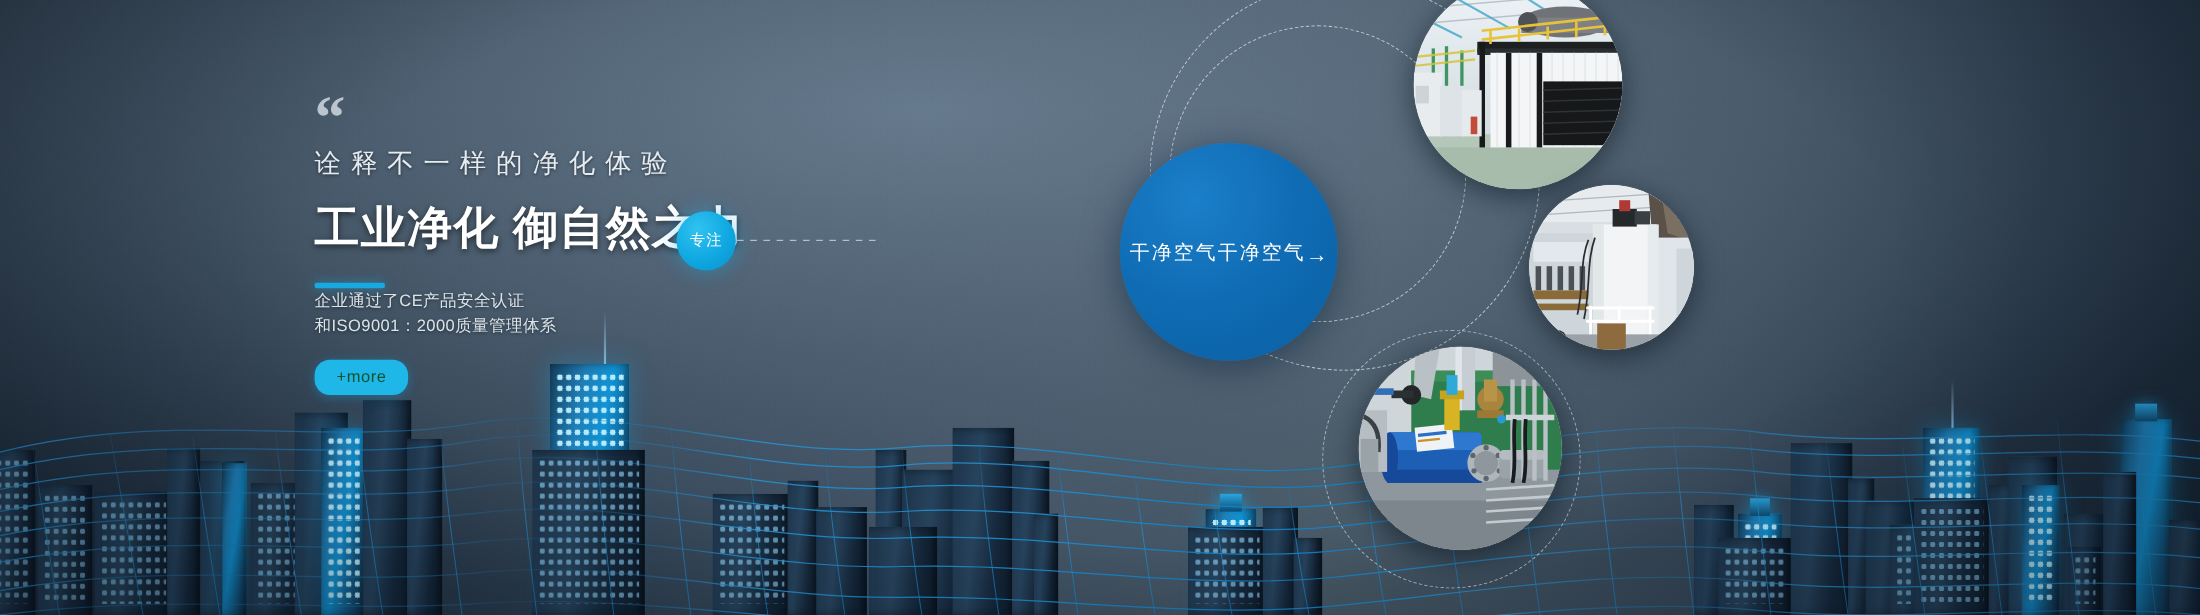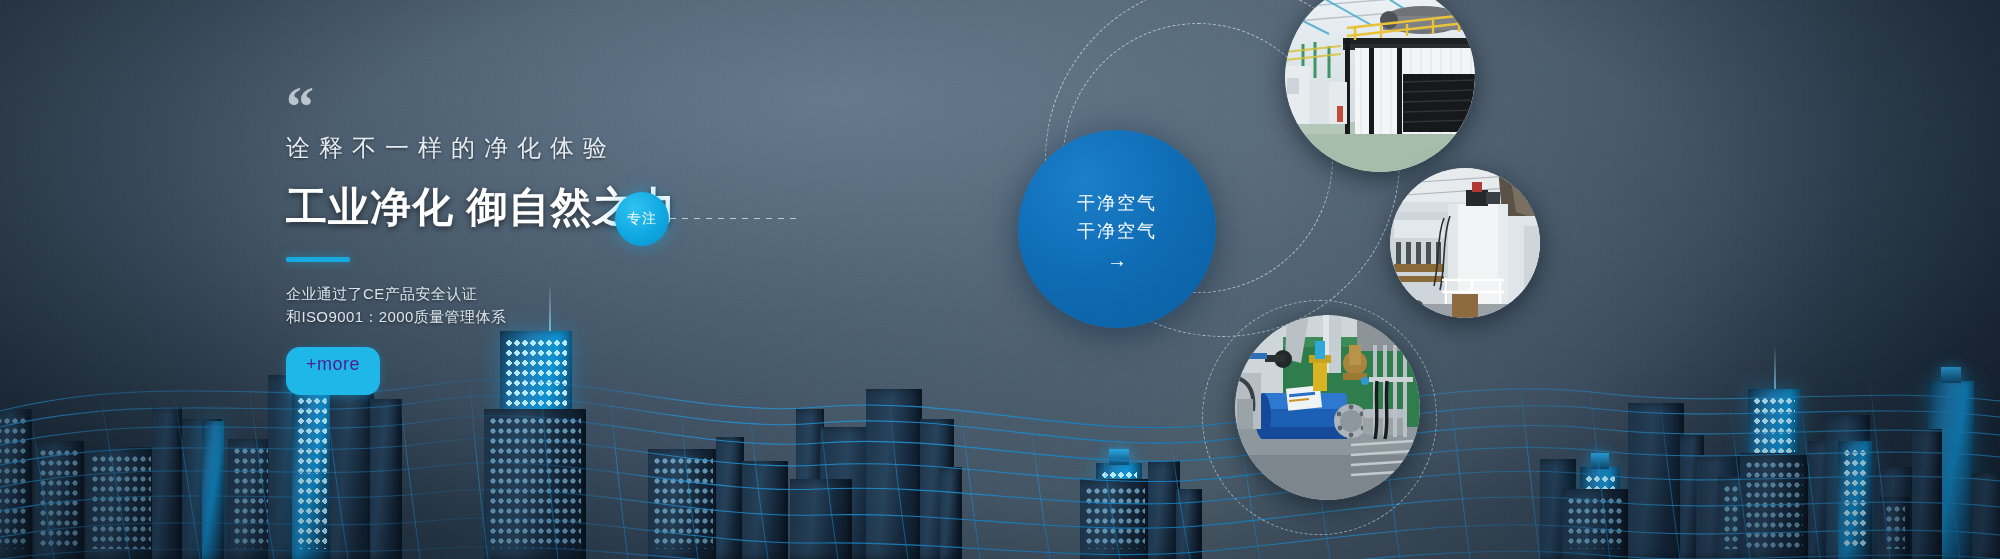--- a/index.html
+++ b/index.html
@@ -49,42 +49,42 @@
   
   .textblock{position:absolute;left:286px;top:92px;width:560px;}
   .quote{font-family:"Liberation Serif","DejaVu Serif",serif;font-size:56px;line-height:30px;
          color:#cfd8de;opacity:.85;font-weight:700;letter-spacing:-2px;}
   .kicker{margin-top:10px;font-size:24px;color:#e4ebf1;letter-spacing:9px;font-weight:400;
           text-shadow:0 1px 3px rgba(0,0,0,.55);}
   .headline{margin-top:16px;font-size:41px;font-weight:700;color:#ffffff;letter-spacing:1px;
             text-shadow:0 2px 6px rgba(0,0,0,.6);white-space:nowrap;}
   .rule{margin-top:22px;width:64px;height:5px;background:#18a9e0;border-radius:2px;
         box-shadow:0 0 10px rgba(24,169,224,.55);}
-  .sub{margin-top:20px;font-size:15px;line-height:23px;color:#dbe4eb;letter-spacing:.4px;
+  .sub{font-size:15px;line-height:23px;color:#dbe4eb;letter-spacing:.4px;
        text-shadow:0 1px 3px rgba(0,0,0,.5);}
-  .more{display:inline-block;margin-top:19px;padding:7px 20px 20px;border-radius:14px;
-        background:#1fb6e8;color:#4c1d95;font-size:18px;letter-spacing:.5px;border:none;cursor:pointer;
+  .more{display:inline-block;margin-top:19px;padding:7px 20px 8px;border-radius:14px;
+        background:#1fb6e8;color:#14532d;font-size:15px;letter-spacing:.5px;border:none;cursor:pointer;
         box-shadow:0 2px 10px rgba(20,150,210,.45);}
   
   .focus{position:absolute;left:615px;top:192px;width:54px;height:54px;border-radius:50%;
          background:radial-gradient(circle at 36% 30%,#2fc3ef 0%,#10a8e2 55%,#0b90c9 100%);
          display:flex;align-items:center;justify-content:center;
          color:#fff;font-size:14px;letter-spacing:1px;
          box-shadow:0 0 18px rgba(20,170,230,.5);}
   .connector{position:absolute;left:670px;top:218px;width:132px;height:1px;
              background-image:linear-gradient(90deg,#cfd9e2 0 6px,rgba(0,0,0,0) 6px 12px);
              background-size:12px 1px;opacity:.85;}
   
   .ring{position:absolute;border-radius:50%;border:1px dashed rgba(222,232,240,.72);}
   .ring-inner{left:1063px;top:23px;width:270px;height:270px;}
   .ring-outer{left:1045px;top:-18px;width:355px;height:355px;}
   
   .main-circle{position:absolute;left:1018px;top:130px;width:198px;height:198px;border-radius:50%;
       background:radial-gradient(circle at 34% 26%,#1b7fc9 0%,#0f6cb4 48%,#0b5ea1 100%);
-      display:flex;flex-direction:column;align-items:center;justify-content:center;
+      display:flex;flex-direction:row;align-items:center;justify-content:center;
       box-shadow:0 6px 34px rgba(4,30,58,.5);}
   .main-circle .ln{color:#fff;font-size:18px;letter-spacing:2px;line-height:28px;}
   .main-circle .arw{color:#fff;font-size:20px;margin-top:6px;line-height:18px;}
   
   .photo{position:absolute;border-radius:50%;overflow:hidden;
          box-shadow:0 6px 26px rgba(3,12,22,.55), 0 0 0 1px rgba(255,255,255,.05);}
   .photo svg{display:block;width:100%;height:100%;}
   .p-top{left:1285px;top:-18px;width:190px;height:190px;}
   .p-mid{left:1390px;top:168px;width:150px;height:150px;}
   .p-bot{left:1235px;top:315px;width:185px;height:185px;}

